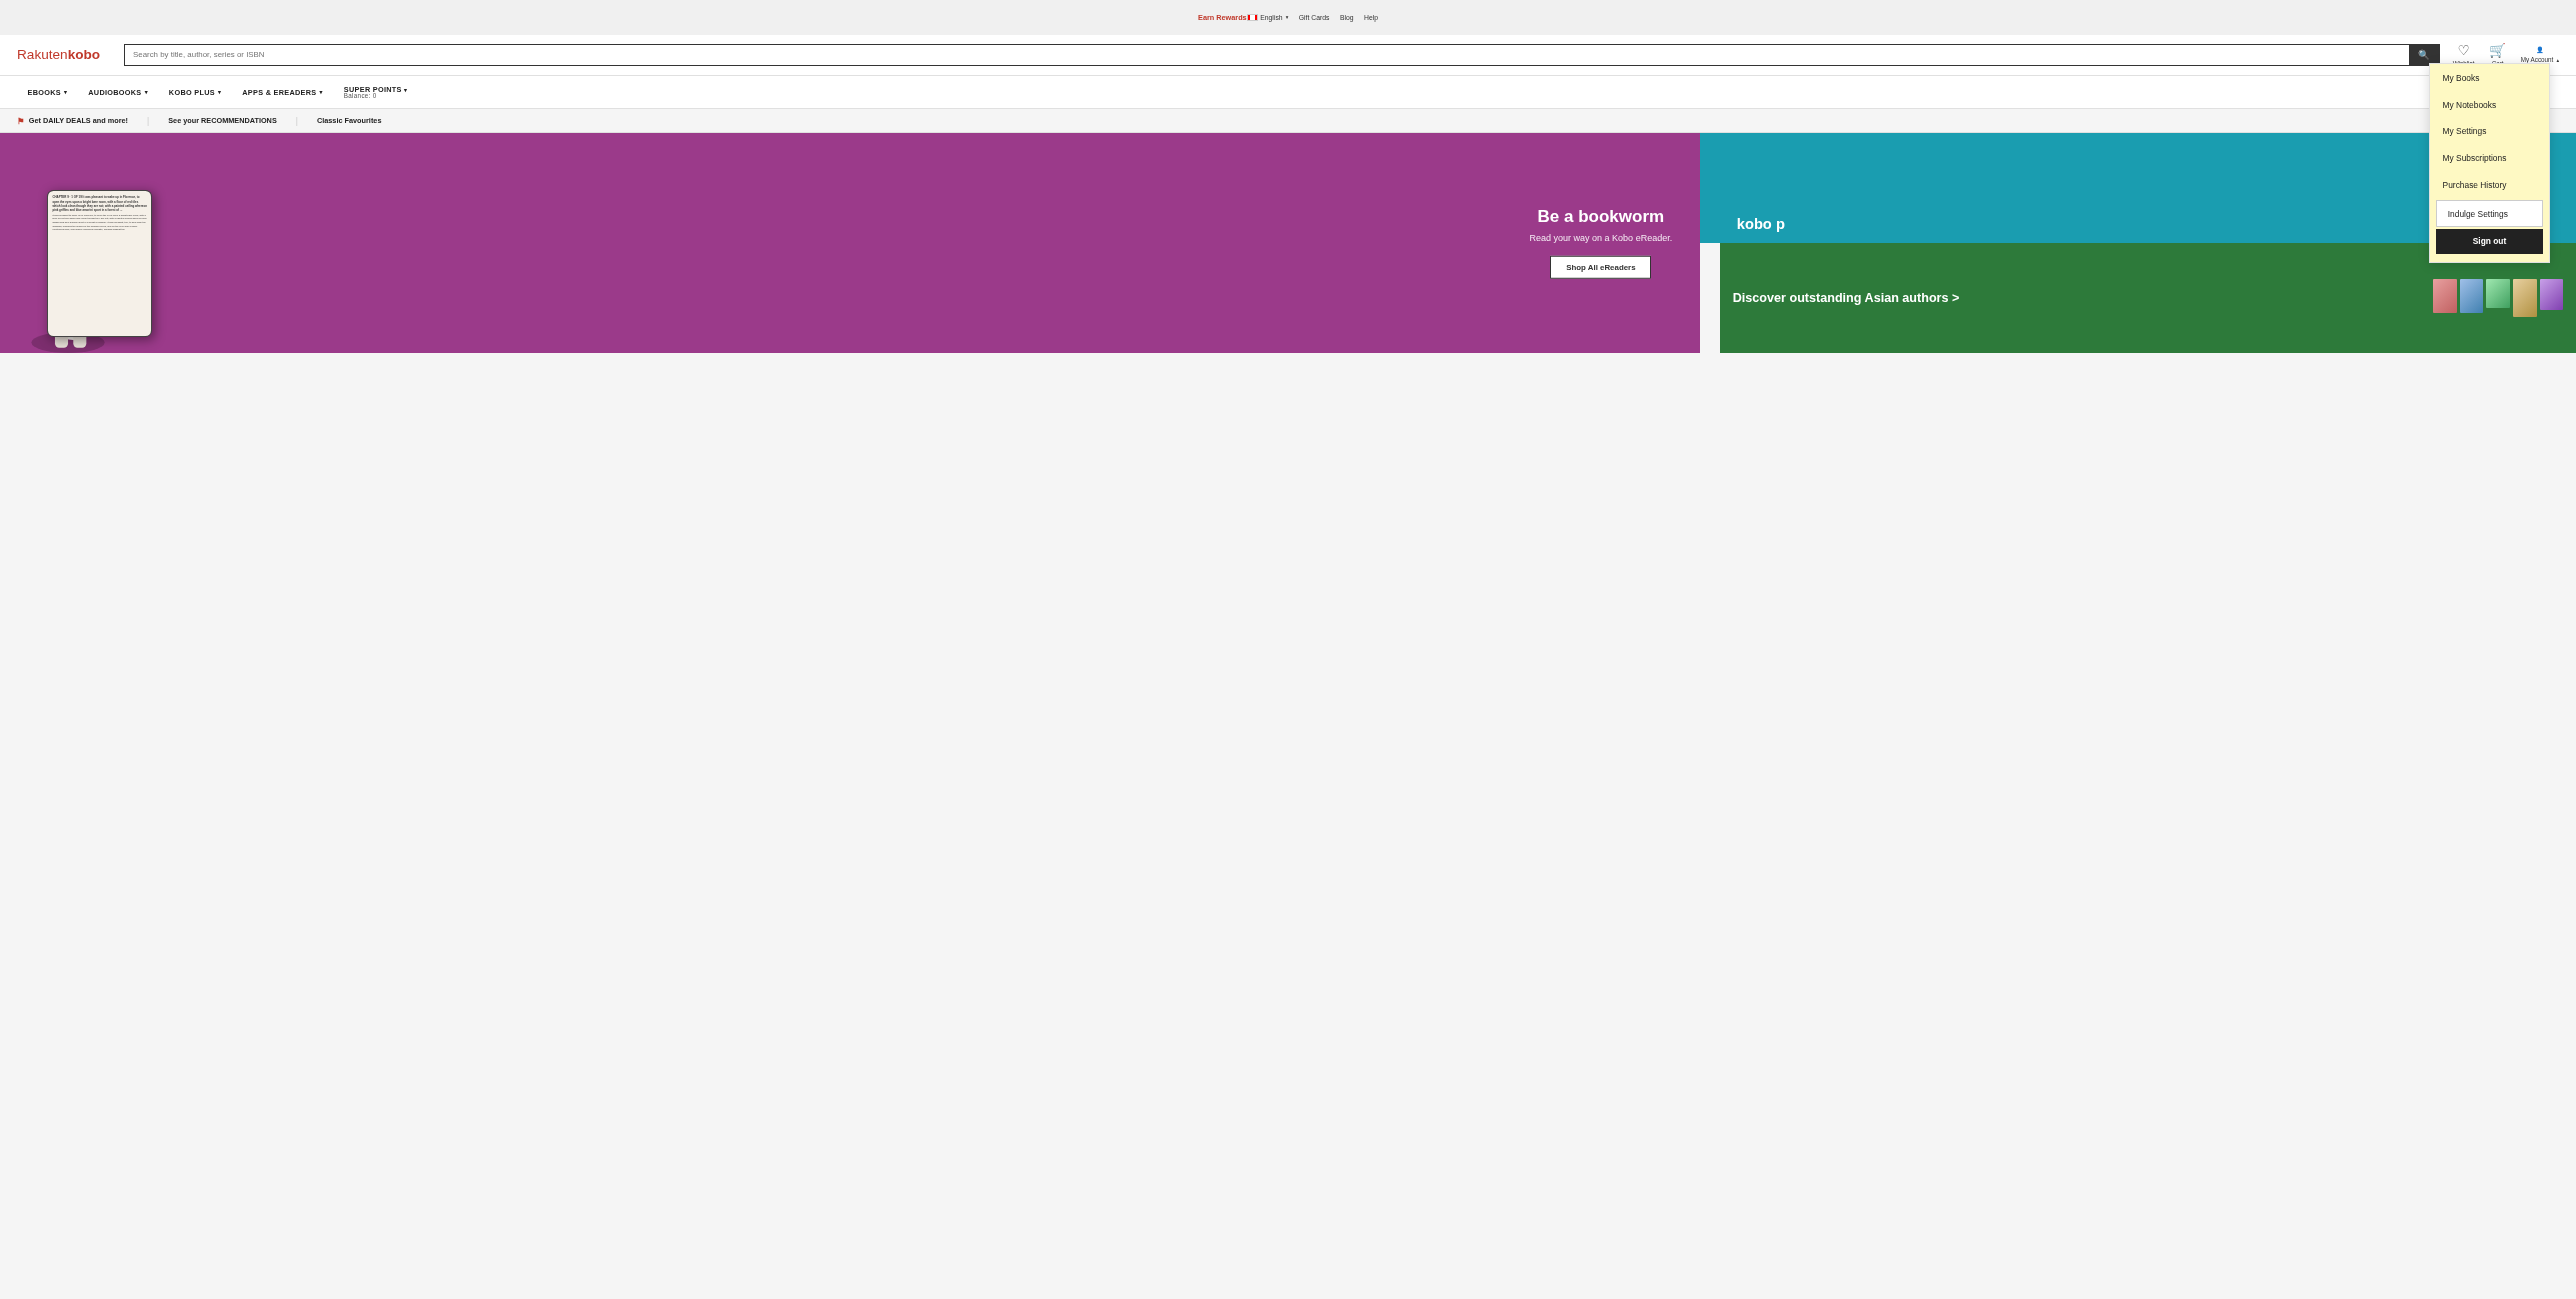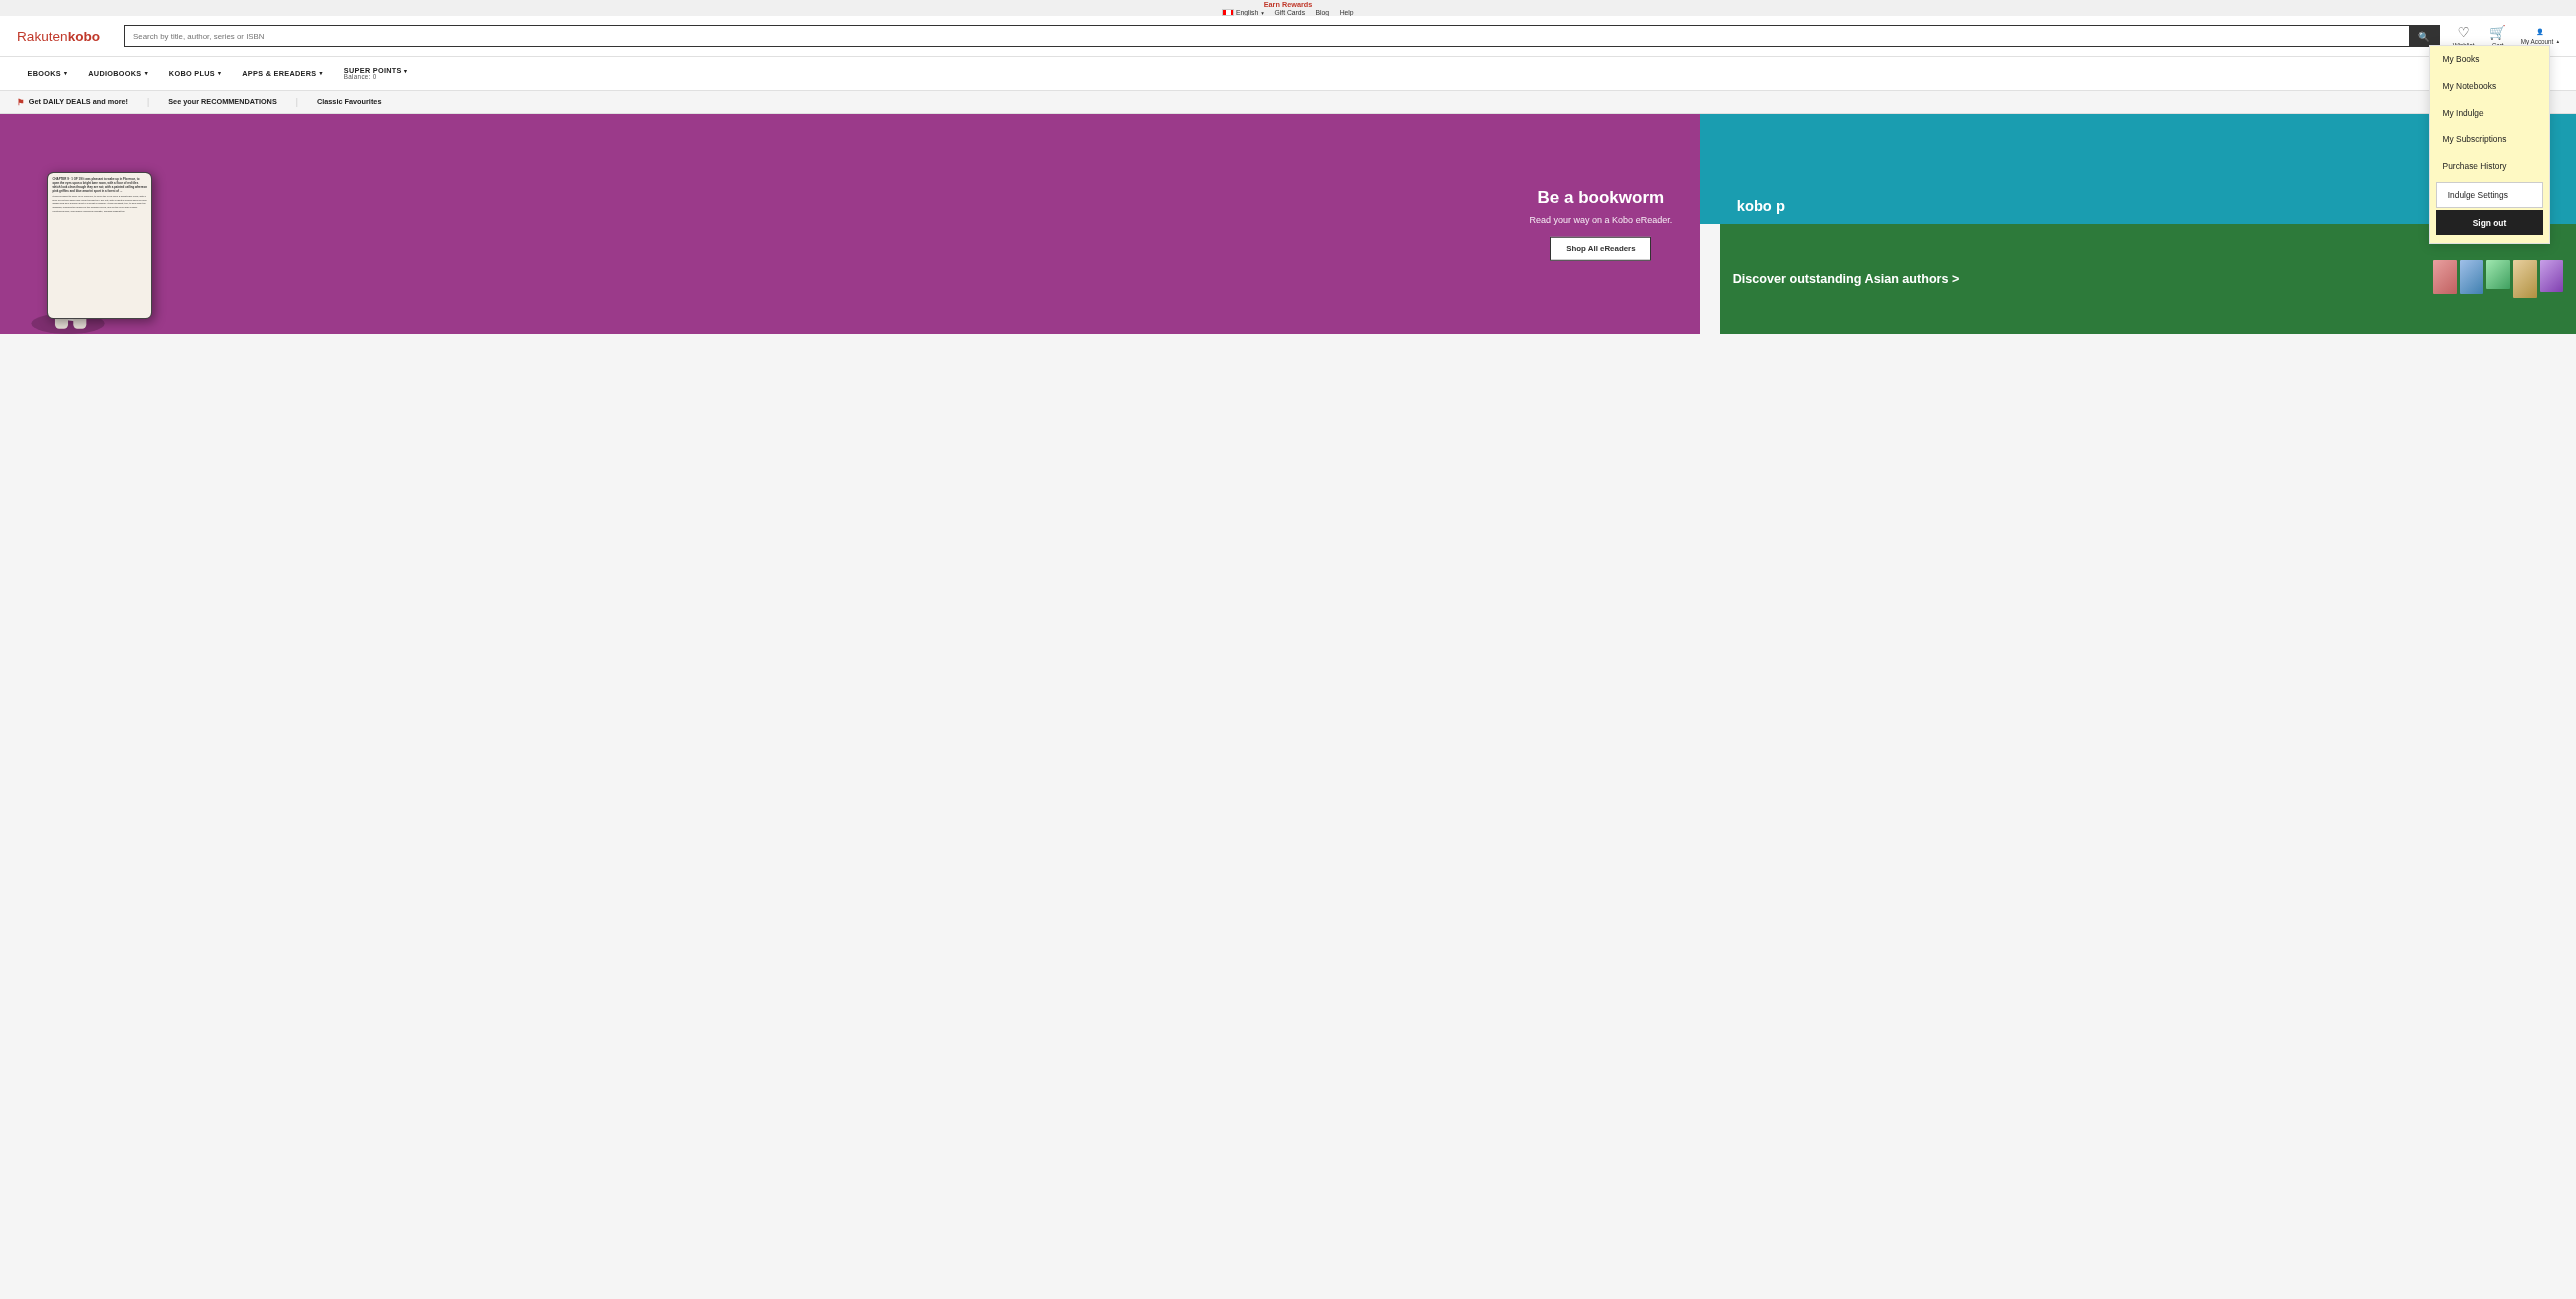--- a/index.html
+++ b/index.html
@@ -4,24 +4,23 @@
   <style>
     * { margin: 0; padding: 0; box-sizing: border-box; }
     body { font-family: -apple-system, BlinkMacSystemFont, 'Segoe UI', sans-serif; background: #f5f5f5; }
 
     
     .top-bar {
       background: #f0f0f0;
       display: flex;
       align-items: center;
       justify-content: center;
-      padding: 0 17px;
+      padding: 13px 17px;
       font-size: 6.8px;
       color: #333;
-      flex-direction: column;
     }
     .top-bar-left { color: #c0392b; font-weight: 700; font-size: 7.3px; cursor: pointer; }
     .top-bar-right { display: flex; align-items: center; gap: 10.5px; }
     .top-bar-right .lang-selector { display: flex; align-items: center; gap: 2.1px; cursor: pointer; }
     .flag-icon { width: 11.5px; height: 7.3px; display: inline-block; position: relative; background: #fff; border: 0.5px solid #ccc; }
     .flag-canada { background: linear-gradient(to right, #ff0000 25%, #fff 25%, #fff 75%, #ff0000 75%); }
     .top-bar-right a { color: #333; text-decoration: none; font-size: 6.8px; }
     .chevron-down { font-size: 5.2px; margin-left: 1px; }
 
     
@@ -259,21 +258,21 @@
         <span class="icon-svg">👤</span>
         <div class="my-account-row">
           <span>My Account</span>
           <span class="chevron-down">▴</span>
         </div>
       </div>
 
       <div class="account-dropdown">
         <a class="dropdown-item">My Books</a>
         <a class="dropdown-item">My Notebooks</a>
-        <a class="dropdown-item">My Indulge</a>
+        <a class="dropdown-item">My Settings</a>
         <a class="dropdown-item">My Subscriptions</a>
         <a class="dropdown-item">Purchase History</a>
         <a class="dropdown-item account-settings">Indulge Settings</a>
         <a class="dropdown-item sign-out">Sign out</a>
       </div>
     </div>
   </div>
 </div>
 
 <nav class="nav-bar">

